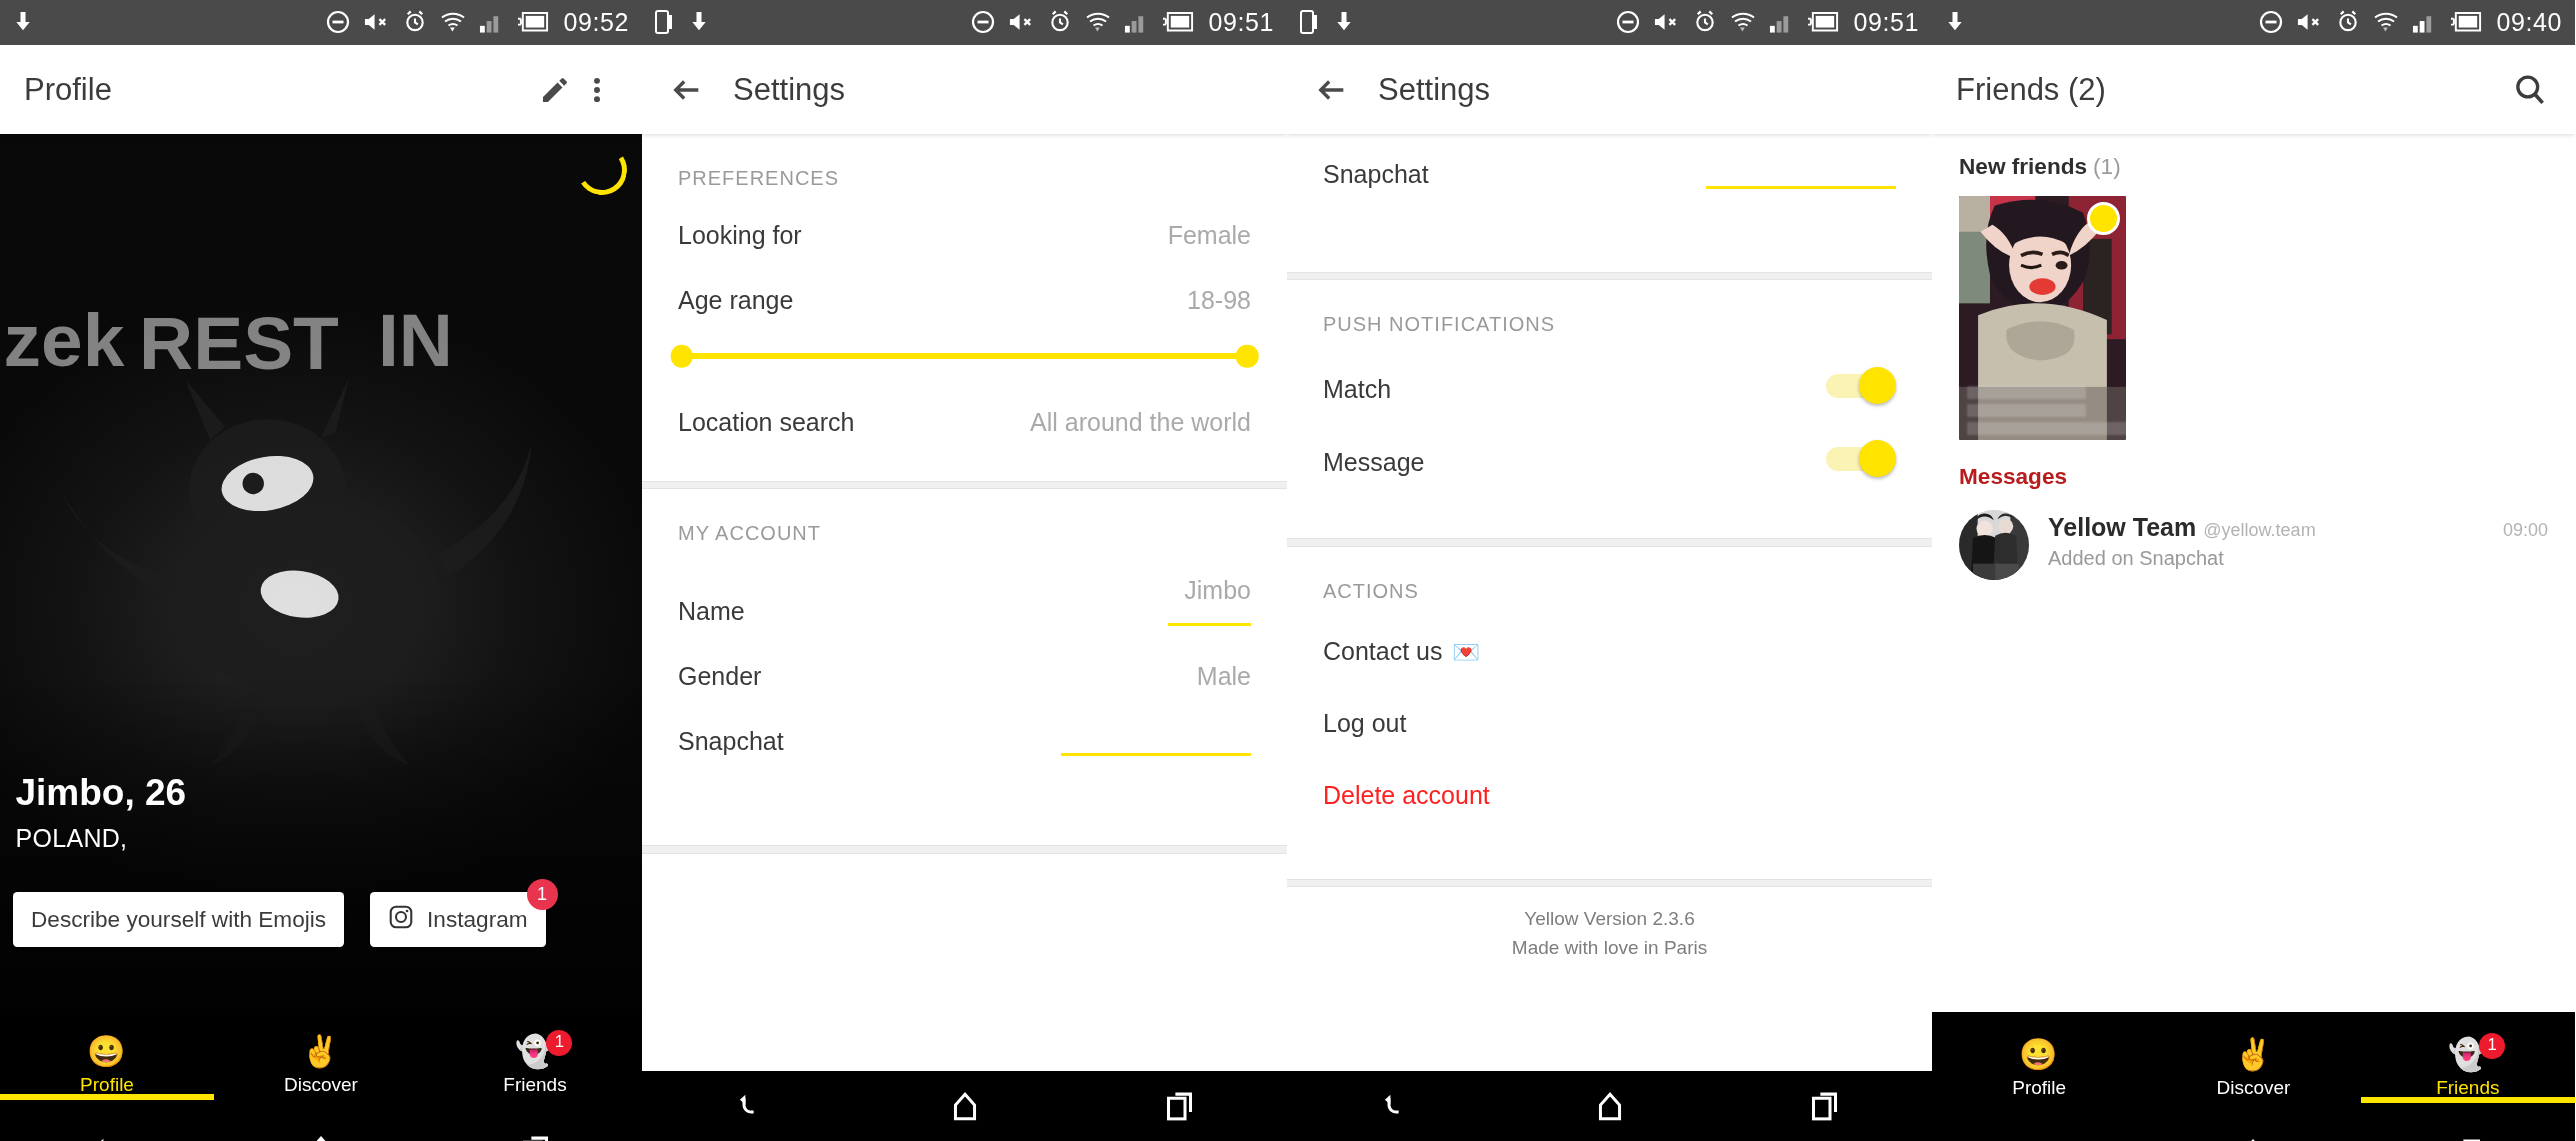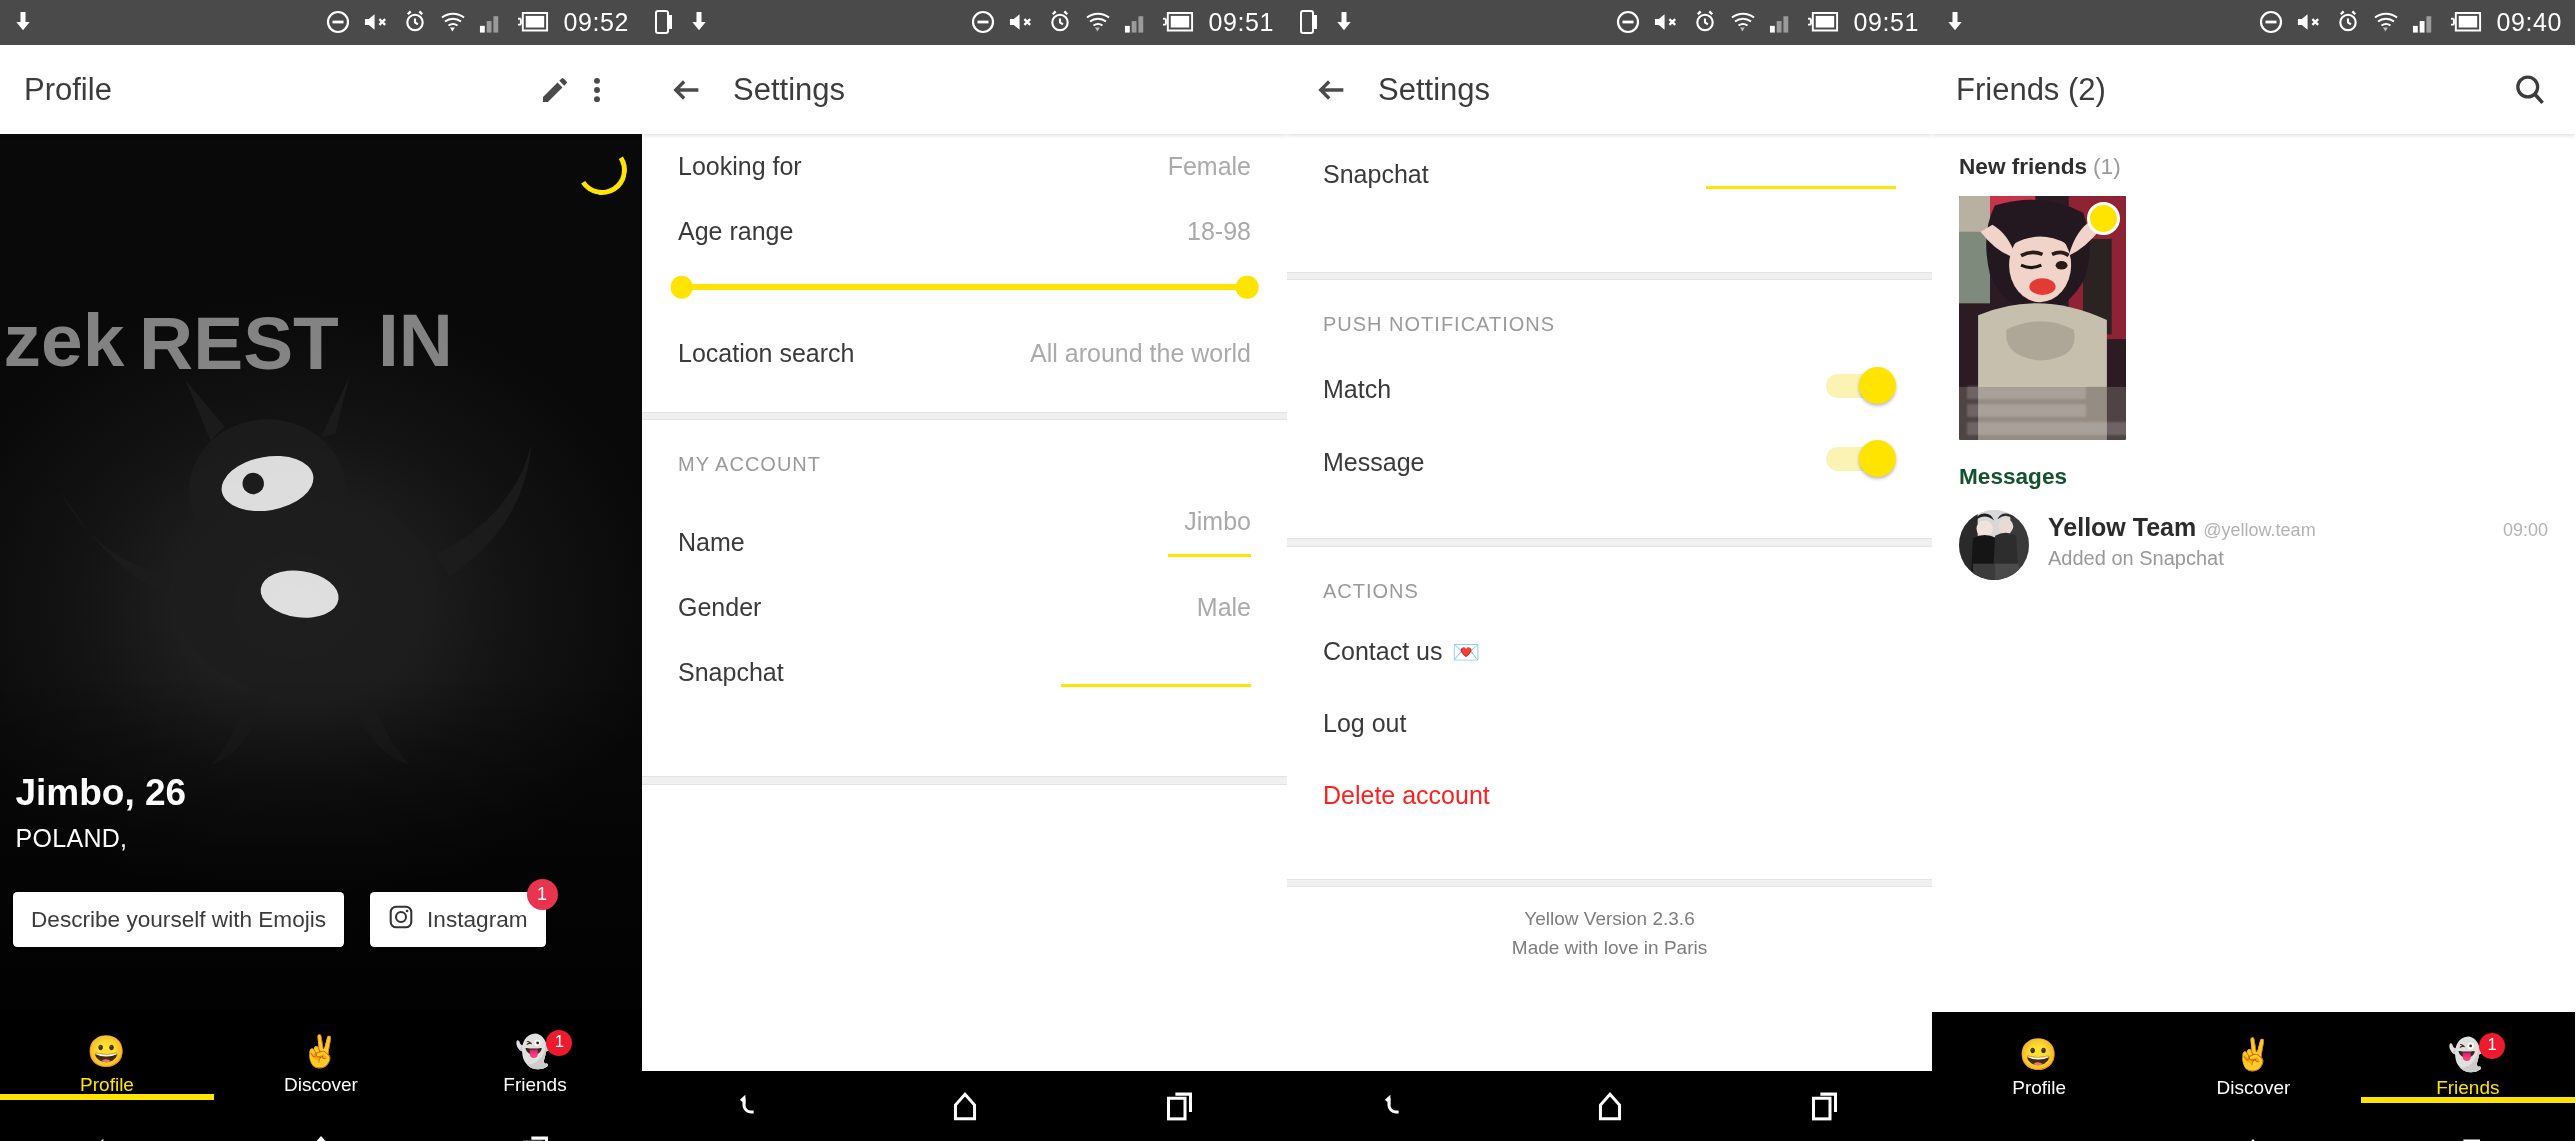--- a/index.html
+++ b/index.html
@@ -163,21 +163,21 @@
     position: relative; width: 167px; height: 244px; border-radius: 1.8px; overflow: hidden;
     background: linear-gradient(165deg,#8e6f74 0%, #3a2430 45%, #24161e 100%);
   }
   .nf-photo { position: absolute; inset: 0; }
   .nf-dot {
     position: absolute; top: 6px; right: 6px; width: 33px; height: 33px; border-radius: 50%;
     background: #FFE400; border: 3.6px solid #fff;
   }
   .nf-blur { position: absolute; left: 8.3px; bottom: 8.3px; width: 119px; height: 45px; }
   .nf-blur i { display:block; background: rgba(255,255,255,.18); height: 13px; margin-bottom: 4.8px; border-radius: 1.2px; filter: blur(1.2px); }
-  .msg-head { font-size: 22.6px; color: #14532d; font-weight: 700; padding: 24px 0 16.7px; }
+  .msg-head { font-size: 22.6px; color: #b91c1c; font-weight: 700; padding: 24px 0 16.7px; }
   .msg-row { display: flex; align-items: flex-start; gap: 19px; padding: 3.6px 0; }
   .avatar {
     width: 70px; height: 70px; border-radius: 50%; overflow: hidden; flex: 0 0 auto;
     background: #d6d6d6; position: relative;
   }
   .msg-main { flex: 1; padding-top: 3.6px; }
   .msg-title-line { display: flex; align-items: baseline; }
   .msg-name { font-size: 25px; color: #2b2b2b; font-weight: 700; }
   .msg-handle { font-size: 18px; color: #b3b3b3; margin-left: 7.1px; }
   .msg-time { margin-left: auto; font-size: 18px; color: #b3b3b3; }
@@ -414,20 +414,21 @@
       <div class="appbar-icon">
         <svg width="34" height="34" viewBox="0 0 24 24">
             <path fill="none" stroke="#4a4a4a" stroke-width="2.3" d="M20 12H4M10 6l-6 6 6 6"></path>
           </svg>
       </div>
       <div class="appbar-title centeredish">Settings</div>
     </div>
 
     <div class="scroll" style="height:937px;">
       <div class="sect">
+        <div class="sect-head">PREFERENCES</div>
         <div class="row">
           <span class="row-label">Looking for</span>
           <span class="row-value">Female</span>
         </div>
         <div class="row">
           <span class="row-label">Age range</span>
           <span class="row-value">18-98</span>
         </div>
         <div class="slider-row">
           <div class="slider">

